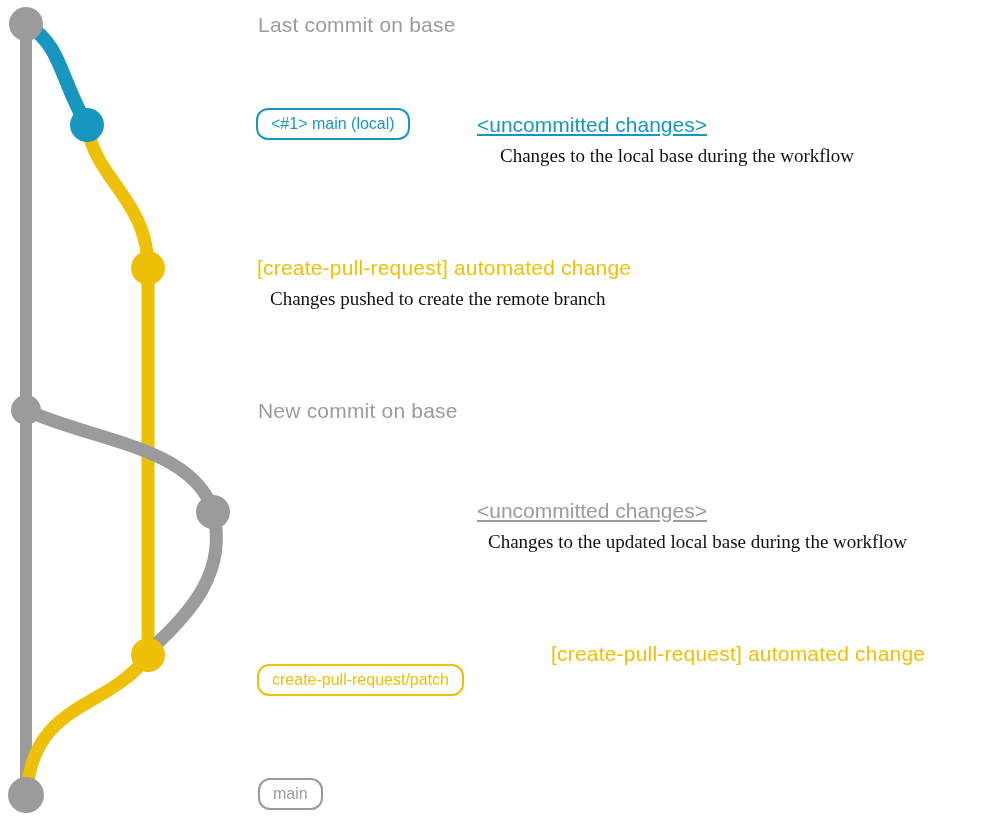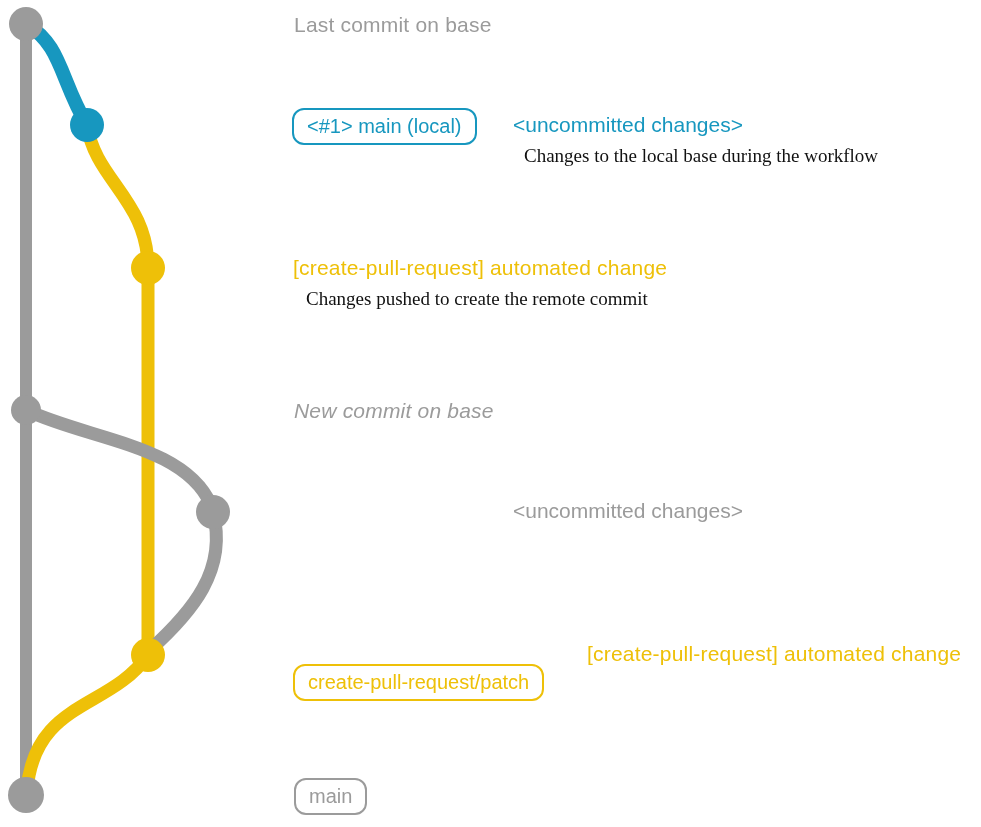--- a/index.html
+++ b/index.html
@@ -11,36 +11,36 @@
     overflow:hidden;
   }
   #graph-svg{position:absolute;left:0;top:0;}
   .stroke-gray{stroke:var(--gray);}
   .stroke-blue{stroke:var(--blue);}
   .stroke-yellow{stroke:var(--yellow);}
   .fill-gray{fill:var(--gray);}
   .fill-blue{fill:var(--blue);}
   .fill-yellow{fill:var(--yellow);}
   .branch-path{fill:none;}
-  .abs{position:absolute;white-space:nowrap;margin-left:36px;}
+  .abs{position:absolute;white-space:nowrap;}
   .title{font-size:21px;letter-spacing:0.2px;}
   .c-gray{color:var(--gray);}
   .c-blue{color:var(--blue);}
   .c-yellow{color:var(--yellow);}
   .c-text{color:var(--text);}
   .badge{
     display:inline-block;
-    font-size:20px;
+    font-size:16px;
     line-height:1.2;
     padding:4px 13px 5px 13px;
     border:2px solid currentColor;
     border-radius:12px;
     background:var(--background,#ffffff);
   }
-  .status{font-size:21px;}
+  .status{font-size:21px;text-decoration:underline;}
   .caption{
     font-family:"Liberation Serif", serif;
     font-size:19px;
   }
 </style>
 </head>
 <body>
 
 <div id="canvas">
 
@@ -61,27 +61,28 @@
     <circle cx="26" cy="410" r="15" class="fill-gray"></circle>
     <circle cx="213" cy="512" r="17" class="fill-gray"></circle>
     <circle cx="148" cy="655" r="17" class="fill-yellow"></circle>
     <circle cx="26" cy="795" r="18" class="fill-gray"></circle>
   </svg>
 
   <div class="abs title c-gray" style="left:258px;top:13px;">Last commit on base</div>
 
   <div class="abs badge c-blue" style="left:256px;top:108px;">&lt;#1&gt; main (local)</div>
   <div class="abs status c-blue" style="left:477px;top:113px;">&lt;uncommitted changes&gt;</div>
-  <div class="abs caption c-text" style="left:488px;top:145px;">Changes to the local base during the workflow</div>
+  <div class="abs caption c-text" style="left:500px;top:145px;">Changes to the local base during the workflow</div>
 
   <div class="abs title c-yellow" style="left:257px;top:256px;">[create-pull-request] automated change</div>
-  <div class="abs caption c-text" style="left:270px;top:288px;">Changes pushed to create the remote commit</div>
+  <div class="abs caption c-text" style="left:270px;top:288px;">Changes pushed to create the remote branch</div>
 
-  <div class="abs title c-gray" style="left:258px;top:399px;font-style:italic;">New commit on base</div>
+  <div class="abs title c-gray" style="left:258px;top:399px;">New commit on base</div>
 
   <div class="abs status c-gray" style="left:477px;top:499px;">&lt;uncommitted changes&gt;</div>
+  <div class="abs caption c-text" style="left:488px;top:531px;">Changes to the updated local base during the workflow</div>
 
   <div class="abs badge c-yellow" style="left:257px;top:664px;">create-pull-request/patch</div>
   <div class="abs title c-yellow" style="left:551px;top:642px;">[create-pull-request] automated change</div>
 
   <div class="abs badge c-gray" style="left:258px;top:778px;">main</div>
 
 </div>
 
 </body></html>

